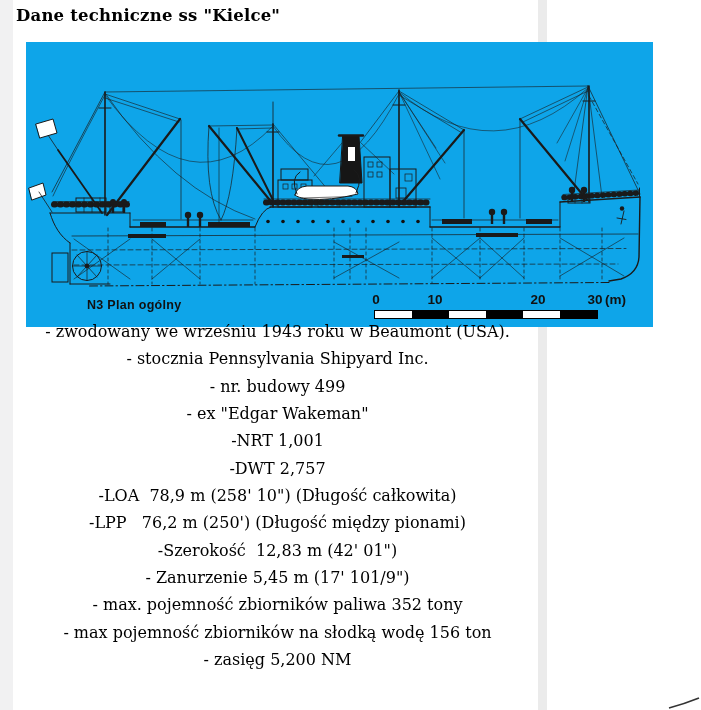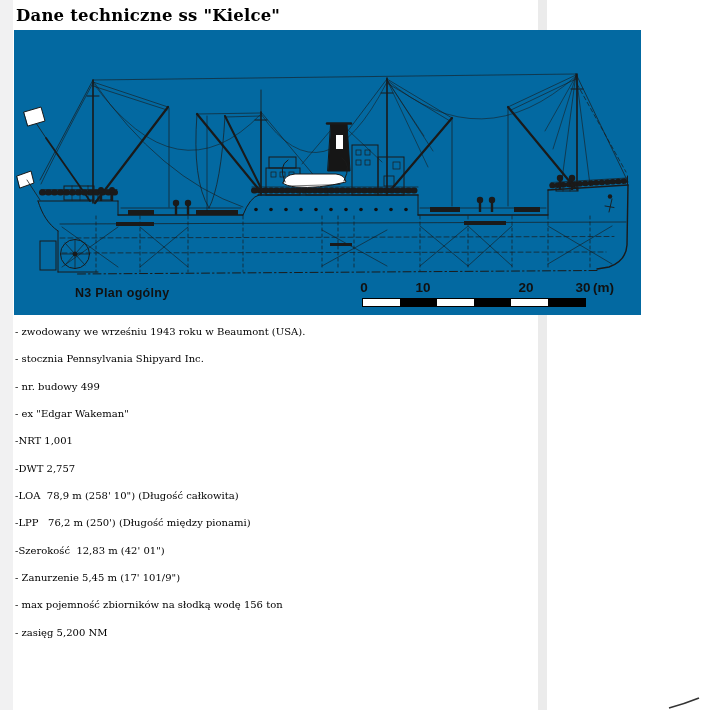--- a/index.html
+++ b/index.html
@@ -2,36 +2,36 @@
 <html><head>
 <meta charset="utf-8">
 <style>
   html,body{margin:0;padding:0;background:#fff;}
   .page{position:relative;width:701px;height:710px;background:#ffffff;overflow:hidden;
         font-family:"DejaVu Serif",serif;color:#000;}
   .left-strip{position:absolute;left:0;top:0;width:13px;height:710px;}
   .right-strip{position:absolute;left:538px;top:0;width:9px;height:710px;}
   .title{position:absolute;left:16px;top:6px;margin:0;font-size:16.5px;font-weight:bold;
          letter-spacing:.2px;white-space:pre;}
-  .ship-figure{position:absolute;left:14px;top:30px;width:627px;height:285px;margin:0;
-               background:#0369a1;z-index:1;}
+  .ship-figure{position:absolute;left:14px;top:30px;width:627px;height:285px;margin:12px;
+               background:#0ea5e9;z-index:1;}
   .ship-figure svg.ship{position:absolute;left:0;top:0;}
   .fig-caption{position:absolute;left:61px;top:256px;font-family:"Liberation Sans",sans-serif;
                font-weight:bold;font-size:12.5px;color:#111;letter-spacing:.3px;}
   .scale-wrap{position:absolute;left:348px;top:250px;width:270px;height:30px;
               font-family:"Liberation Sans",sans-serif;font-weight:bold;font-size:13.5px;color:#111;}
   .scale-wrap .tick{position:absolute;top:0;transform:translateX(-50%);}
   .t0{left:2px;} .t1{left:61px;} .t2{left:164px;} .t3{left:221px;}
   .unit{position:absolute;top:0;left:231px;}
   .bar{position:absolute;top:18px;left:0;width:222px;height:7px;border:1px solid #000;
        display:flex;box-sizing:content-box;background:#fff;}
   .bar .seg{flex:1;background:#fff;}
   .bar .seg.dark{background:#000;}
   .specs{position:absolute;left:15px;top:318px;width:525px;z-index:1;}
-  .spec-line{height:27.35px;line-height:27.35px;font-size:10px;white-space:pre;overflow:visible;}
+  .spec-line{height:27.35px;line-height:27.35px;font-size:16px;white-space:pre;overflow:visible;text-align:center;}
   .corner-fragment{position:absolute;left:665px;top:694px;z-index:2;}
 </style>
 </head>
 <body>
 
 <div class="page">
 
   <div class="left-strip" style="background: rgb(241, 241, 242);"></div>
   <div class="right-strip" style="background: rgb(235, 235, 235);"></div>
 
@@ -218,20 +218,21 @@
       <div class="spec-line">- zwodowany we wrześniu 1943 roku w Beaumont (USA).</div>
       <div class="spec-line">- stocznia Pennsylvania Shipyard Inc.</div>
       <div class="spec-line">- nr. budowy 499</div>
       <div class="spec-line">- ex "Edgar Wakeman"</div>
       <div class="spec-line">-NRT 1,001</div>
       <div class="spec-line">-DWT 2,757</div>
       <div class="spec-line">-LOA  78,9 m (258' 10") (Długość całkowita)</div>
       <div class="spec-line">-LPP   76,2 m (250') (Długość między pionami)</div>
       <div class="spec-line">-Szerokość  12,83 m (42' 01")</div>
       <div class="spec-line">- Zanurzenie 5,45 m (17' 101/9")</div>
+      <div class="spec-line">- max. pojemność zbiorników paliwa 352 tony</div>
       <div class="spec-line">- max pojemność zbiorników na słodką wodę 156 ton</div>
       <div class="spec-line">- zasięg 5,200 NM</div>
     </div>
 
   <svg class="corner-fragment" width="36" height="16" aria-hidden="true">
     <path d="M4,14 Q19,10 34,4" stroke="#333" fill="none" stroke-width="1.6"></path>
   </svg>
 
 </div>
 

